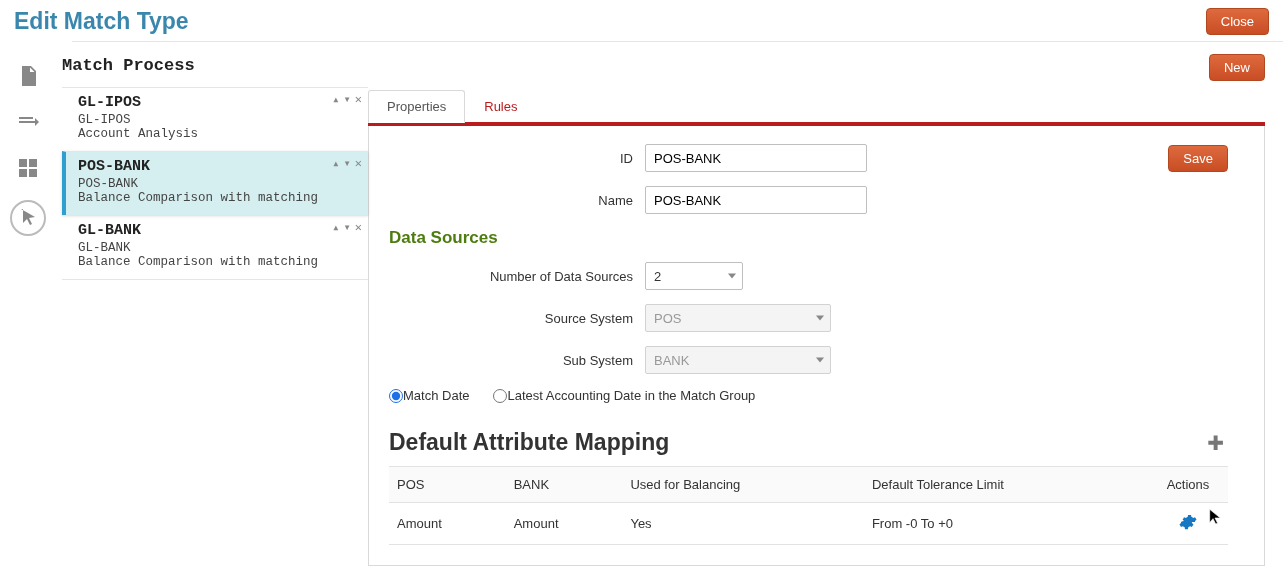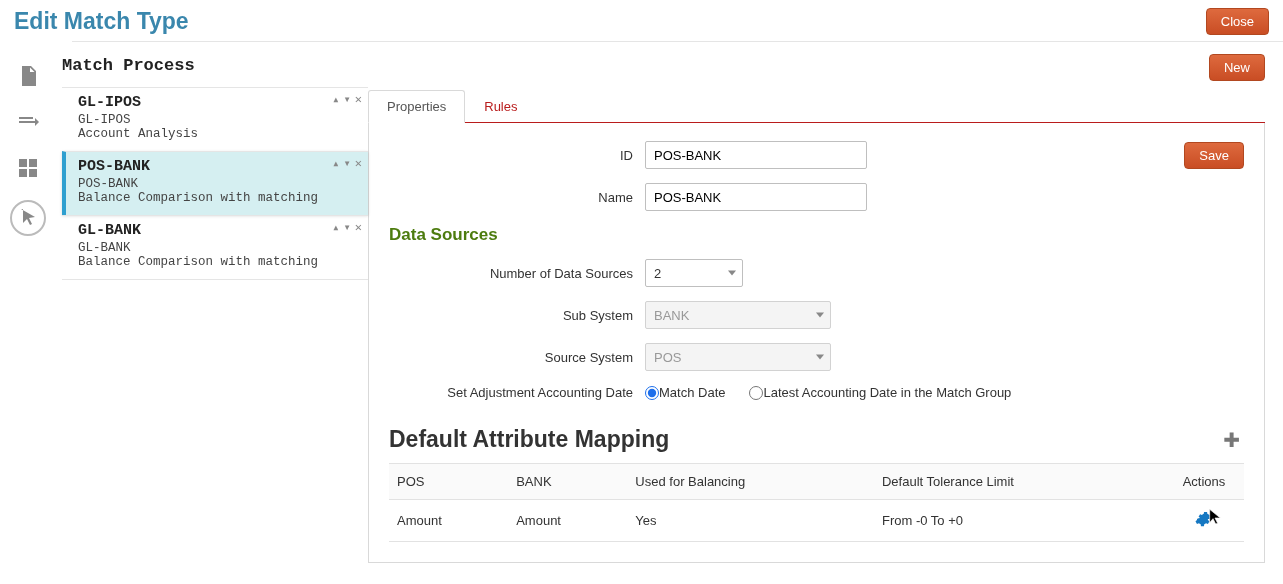--- a/index.html
+++ b/index.html
@@ -104,21 +104,21 @@
     padding: 0 18px 10px 0;
   }
   .content-header {
     display:flex;
     justify-content: flex-end;
     align-items:center;
     padding: 12px 0 8px 0;
   }
   .tabs {
     display:flex;
-    border-bottom:1px solid #b91c1c;
+    border-bottom:4px solid #b91c1c;
     margin-bottom:0;
   }
   .tabs .tab {
     padding: 8px 18px;
     font-size:13px;
     color:#b91c1c;
     cursor:pointer;
     border:1px solid transparent;
     border-bottom:none;
     position:relative;
@@ -127,21 +127,21 @@
   .tabs .tab.active {
     color:#555;
     border:1px solid #d9d9d9;
     border-bottom:1px solid #fff;
     border-radius:3px 3px 0 0;
     background:#fff;
   }
   .panel {
     border:1px solid #d9d9d9;
     border-top:none;
-    padding: 18px 20px 20px 20px;
+    padding: 18px 36px 20px 20px;
   }
   .form-row {
     display:flex;
     align-items:center;
     margin-bottom:14px;
   }
   .form-row label {
     width: 256px;
     text-align:right;
     padding-right:12px;
@@ -340,35 +340,34 @@
       <div class="section-title">Data Sources</div>
 
       <div class="form-row">
         <label>Number of Data Sources</label>
         <div class="select-box">
           <span>2</span>
           <span class="caret"></span>
         </div>
       </div>
       <div class="form-row">
+        <label>Source System</label>
+        <div class="select-box wide disabled">
+          <span>POS</span>
+          <span class="caret"></span>
+        </div>
+      </div>
+      <div class="form-row">
         <label>Sub System</label>
         <div class="select-box wide disabled">
           <span>BANK</span>
           <span class="caret"></span>
         </div>
       </div>
       <div class="form-row">
-        <label>Source System</label>
-        <div class="select-box wide disabled">
-          <span>POS</span>
-          <span class="caret"></span>
-        </div>
-      </div>
-      <div class="form-row">
-        <label>Set Adjustment Accounting Date</label>
         <div class="radio-row">
           <label>
             <input type="radio" name="adj" checked="" style="">
             <span>Match Date</span>
           </label>
           <label>
             <input type="radio" name="adj" style="">
             <span>Latest Accounting Date in the Match Group</span>
           </label>
         </div>

